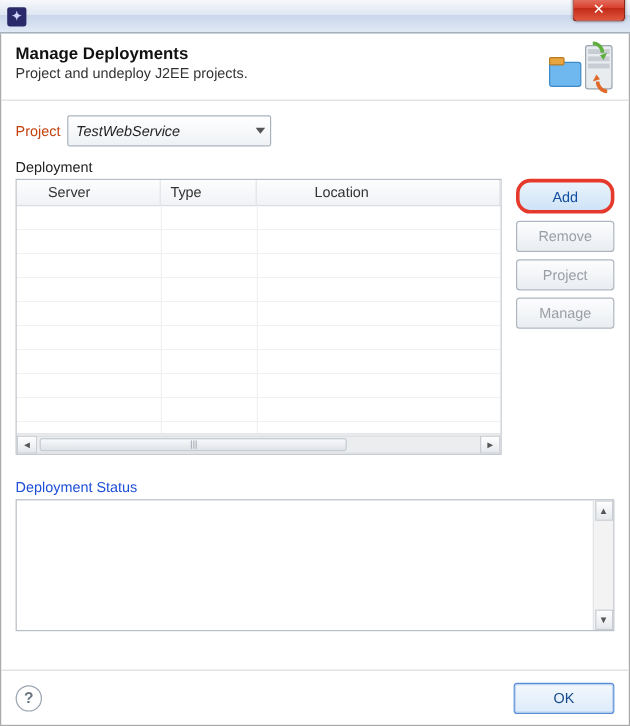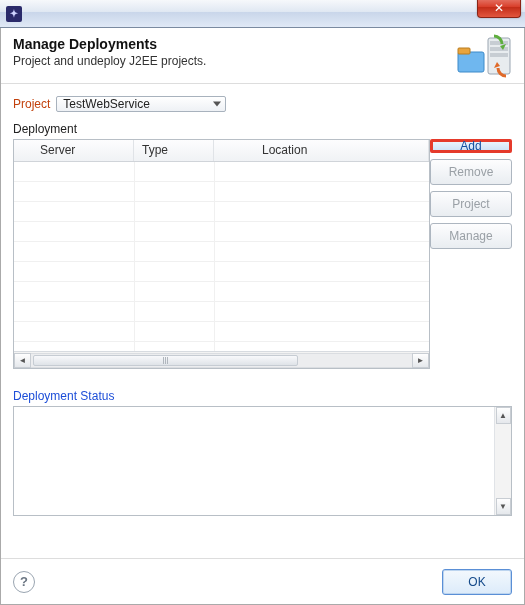--- a/index.html
+++ b/index.html
@@ -87,46 +87,48 @@
   }
   .row-project {
     display: flex;
     align-items: center;
     gap: 6px;
     margin-bottom: 10px;
   }
   .row-project label { color: #c2410c; text-align: center; }
   .combo {
     flex: 0 0 170px;
-    height: 16px;
+    height: 26px;
     border: 1px solid #a8b2bd;
     border-radius: 2px;
     background: linear-gradient(to bottom,#fff,#eef1f5);
     display: flex;
+    align-items: center;
     padding: 0 4px 0 6px;
     position: relative;
     color: #222;
+    font-style: italic;
   }
   .combo .arrow {
     position: absolute;
     right: 4px;
     top: 50%;
     transform: translateY(-50%);
     width: 0;height:0;
     border-left: 4px solid transparent;
     border-right: 4px solid transparent;
     border-top: 5px solid #555;
   }
   .section-label {
     color: #222;
     margin-bottom: 3px;
   }
   .deploy-area {
     display: flex;
-    gap: 0;
+    gap: 12px;
   }
   .table-wrap {
     flex: 1 1 auto;
     border: 1px solid #b8bfc6;
     height: 230px;
     display: flex;
     flex-direction: column;
     background: #fff;
   }
   .thead {
@@ -194,22 +196,22 @@
     color: #222;
     font-size: 12px;
     display:flex;align-items:center;justify-content:center;
     cursor: default;
   }
   .btn-std.disabled { color: #9aa0a6; }
   .btn-add {
     border: 3px solid #e53a2b;
     background: linear-gradient(to bottom,#eaf3fc,#cfe3f7);
     color: #1350a0;
-    height: 14px;
-    border-radius: 2px;
+    height: 29px;
+    border-radius: 12px;
   }
   .status-label { margin-top: 20px; color:#1d4ed8; }
   .status-box {
     margin-top: 3px;
     border: 1px solid #b8bfc6;
     height: 110px;
     background:#fff;
     position:relative;
   }
   .vscroll {
@@ -239,21 +241,21 @@
     width:22px;height:22px;
     border:1.5px solid #9aa5b1;
     border-radius:50%;
     color:#6b7683;
     display:flex;align-items:center;justify-content:center;
     font-weight:bold;
     font-size:13px;
   }
   .footer .spacer{flex:1;}
   .ok-btn {
-    width: 70px;
+    width: 84px;
     height: 26px;
     border: 1px solid #5a8fd6;
     border-radius: 3px;
     background: linear-gradient(to bottom,#f3f8fd,#dcebfa);
     color: #154a8a;
     display:flex;align-items:center;justify-content:center;
     box-shadow: 0 0 0 1px #bcd4ef inset;
   }
 </style>
 </head>

